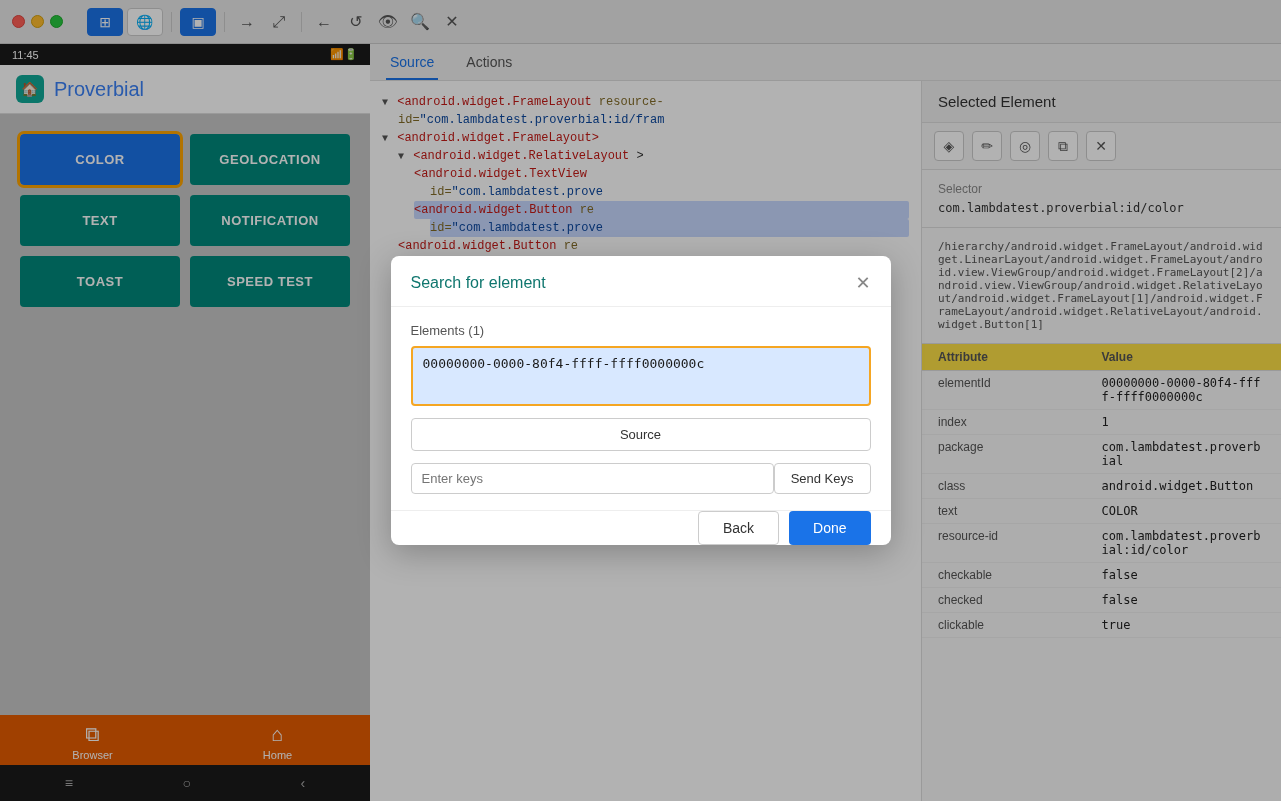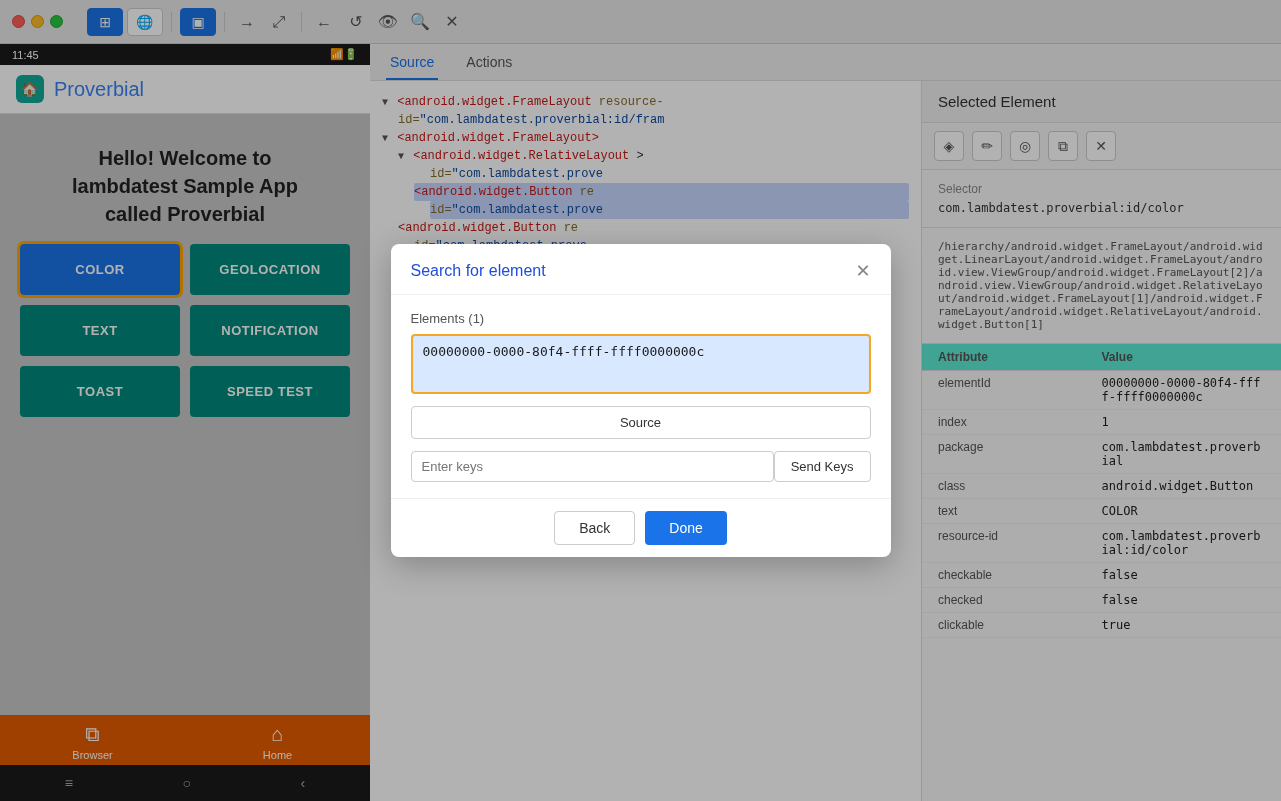--- a/index.html
+++ b/index.html
@@ -325,21 +325,21 @@
       color: #333;
       font-family: monospace;
     }
 
     .props-table {
       flex: 1;
       overflow: auto;
     }
     .props-table-header {
       display: flex;
-      background: #5eead4;
+      background: #fde047;
       border-bottom: 1px solid #ddd;
       padding: 6px 16px;
       font-size: 12px;
       font-weight: 600;
       color: #555;
     }
     .props-table-header .col-attr { flex: 1; }
     .props-table-header .col-val { flex: 1; }
 
     .props-row {
@@ -385,21 +385,21 @@
     .modal-header {
       padding: 16px 20px 12px;
       display: flex;
       justify-content: space-between;
       align-items: center;
       border-bottom: 1px solid #eee;
     }
     .modal-title {
       font-size: 16px;
       font-weight: 500;
-      color: #1d4ed8;
+      color: #0f766e;
     }
     .modal-close {
       cursor: pointer;
       color: #888;
       font-size: 18px;
       background: none;
       border: none;
     }
 
     .modal-body {
@@ -471,23 +471,23 @@
       background: white;
       border: 1px solid #ccc;
       border-radius: 4px;
       font-size: 13px;
       cursor: pointer;
       color: #333;
     }
 
     .modal-footer {
       display: flex;
-      justify-content: center;
+      justify-content: flex-end;
       gap: 10px;
-      padding: 12px 20px;
+      padding: 0 20px;
       border-top: 1px solid #eee;
     }
     .btn-back {
       padding: 8px 24px;
       border: 1px solid #ccc;
       border-radius: 4px;
       background: white;
       font-size: 14px;
       cursor: pointer;
       color: #333;
@@ -534,23 +534,20 @@
     <div class="device-screen">
       <div class="status-bar">
         <span>11:45</span>
         <span>📶🔋</span>
       </div>
       <div class="app-header">
         <div class="app-icon">🏠</div>
         <span class="app-title">Proverbial</span>
       </div>
       <div class="app-content">
-        <div class="welcome-text">
-          Hello! Welcome to<br>lambdatest Sample App<br>called Proverbial
-        </div>
         <div class="btn-grid">
           <button class="app-btn btn-highlighted">COLOR</button>
           <button class="app-btn btn-teal">GEOLOCATION</button>
           <button class="app-btn btn-teal">TEXT</button>
           <button class="app-btn btn-teal">NOTIFICATION</button>
           <button class="app-btn btn-teal">TOAST</button>
           <button class="app-btn btn-teal">SPEED TEST</button>
         </div>
       </div>
       <div class="bottom-nav">
@@ -589,20 +586,23 @@
           <span class="xml-attr">id=</span><span class="xml-value">"com.lambdatest.proverbial:id/fram</span>
         </div>
         <div class="xml-line">
           <span class="xml-triangle">▼</span>
           <span class="xml-tag">&lt;android.widget.FrameLayout&gt;</span>
         </div>
         <div class="xml-line xml-indent-1">
           <span class="xml-triangle">▼</span>
           <span class="xml-tag">&lt;android.widget.RelativeLayout</span>
           <span>&gt;</span>
+        </div>
+        <div class="xml-line xml-indent-2">
+          <span class="xml-tag">&lt;android.widget.TextView</span>
         </div>
         <div class="xml-line xml-indent-3">
           <span class="xml-attr">id=</span><span class="xml-value">"com.lambdatest.prove</span>
         </div>
         <div class="xml-line xml-indent-2 xml-highlight">
           <span class="xml-tag">&lt;android.widget.Button</span>
           <span class="xml-attr"> re</span>
         </div>
         <div class="xml-line xml-indent-3 xml-highlight">
           <span class="xml-attr">id=</span><span class="xml-value">"com.lambdatest.prove</span>

